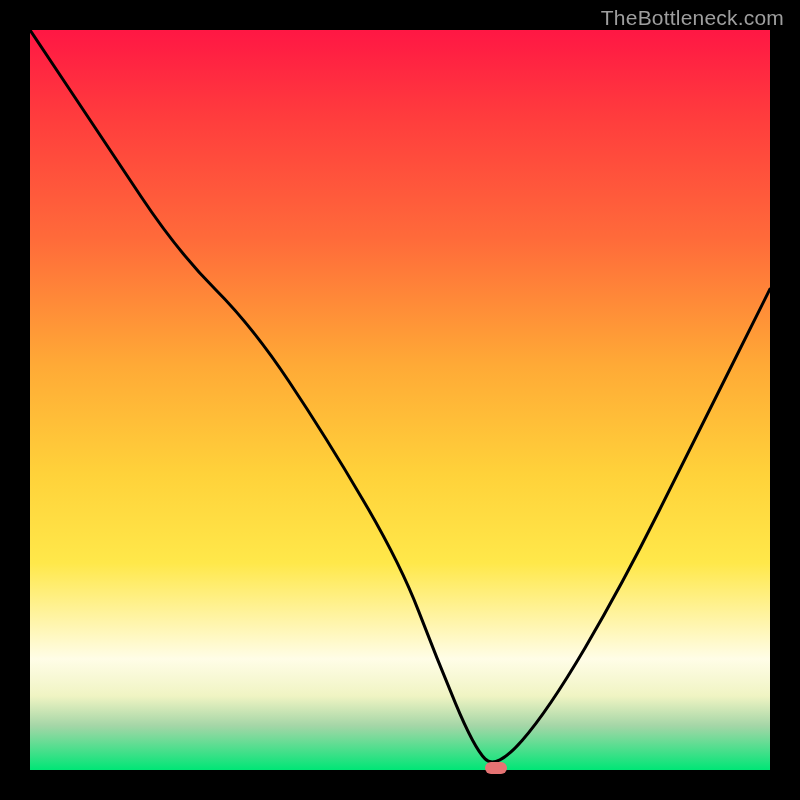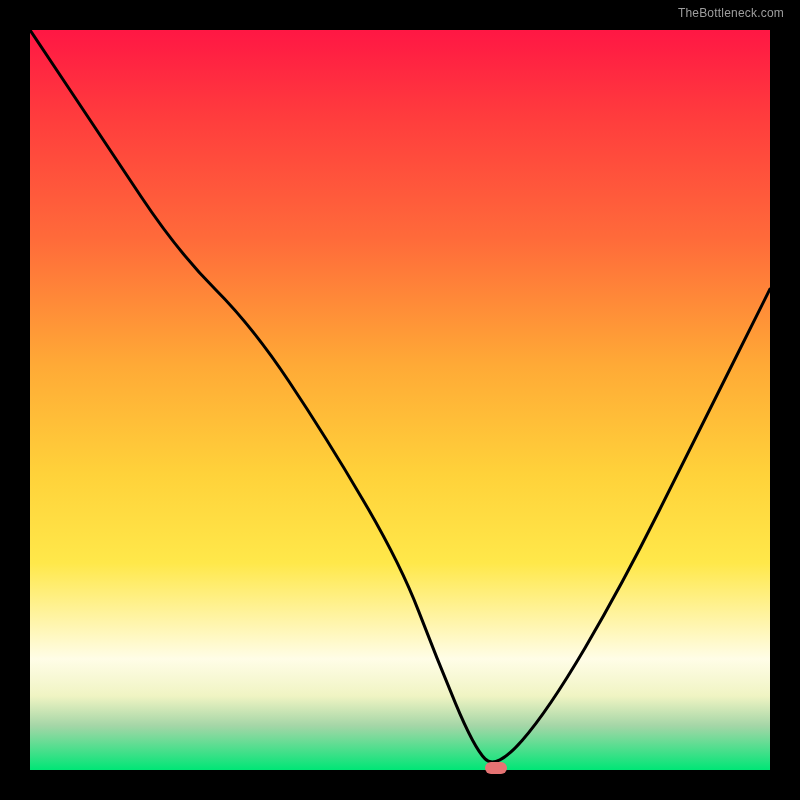--- a/index.html
+++ b/index.html
@@ -52,21 +52,21 @@
     width: 22px;
     height: 12px;
     background: #e57373;
     border-radius: 6px;
   }
   .watermark {
     position: absolute;
     top: 6px;
     right: 16px;
     color: #9e9e9e;
-    font-size: 12px;
+    font-size: 21px;
     font-weight: 500;
     letter-spacing: 0.2px;
   }
 </style>
 </head>
 <body>
 
 <div class="outer">
   <div class="plot">
     <svg class="curve" viewBox="0 0 740 740">

